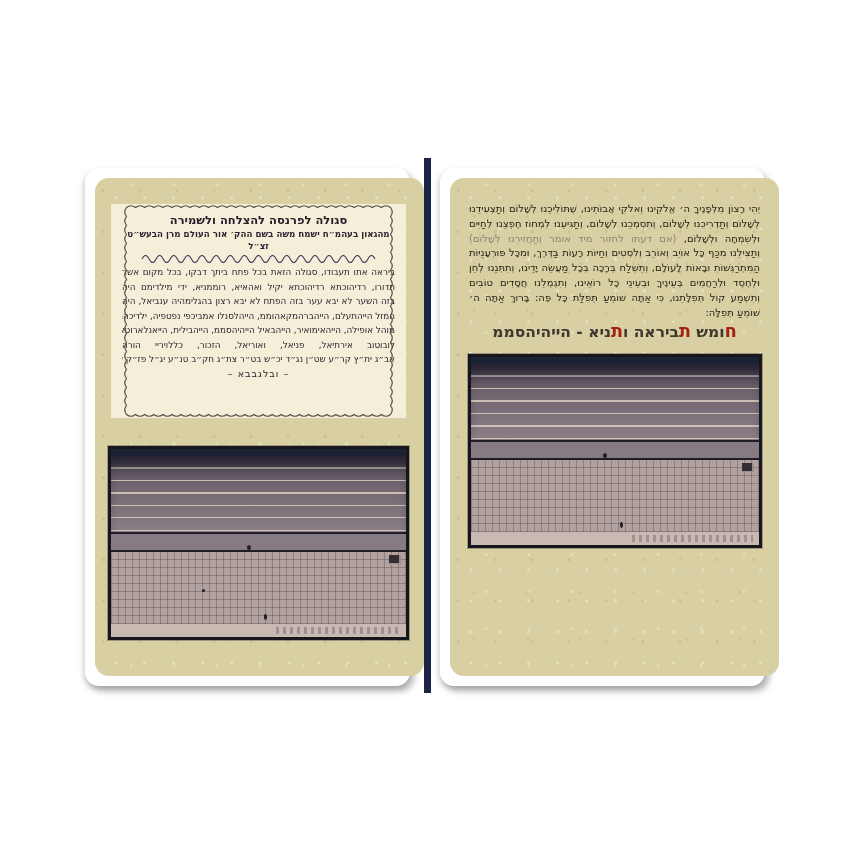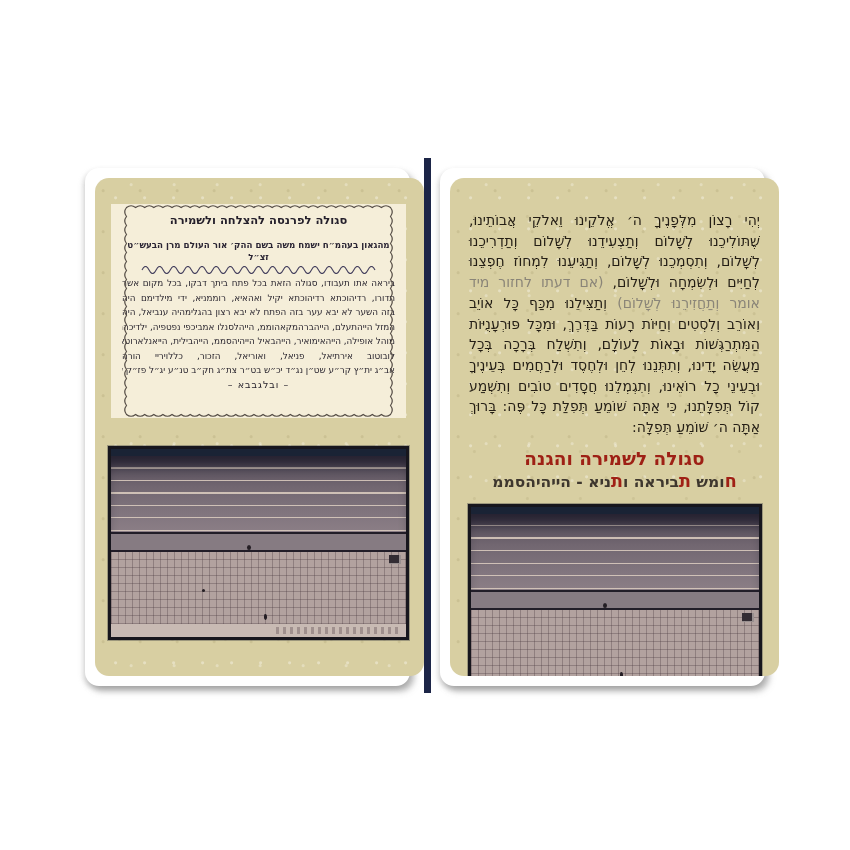--- a/index.html
+++ b/index.html
@@ -25,21 +25,21 @@
         radial-gradient(circle at 84% 18%, rgba(255,255,250,.3) 1px, transparent 2px);
       background-size:37px 41px, 29px 31px, 53px 47px, 43px 37px;padding-left:24px;}
 
   
   .segulah-box{position:absolute;top:26px;left:16px;right:18px;height:214px;
       background:#f5eed9;box-sizing:border-box;padding:9px 11px 3px;
       direction:rtl;text-align:center;}
   .wavy-svg{position:absolute;inset:0;width:100%;height:100%;pointer-events:none;}
   .wavy-svg path{fill:none;stroke:#534b44;stroke-width:1.2;}
   .box-title{font-size:11.5px;font-weight:bold;color:#241f2b;line-height:14px;}
-  .box-subtitle{font-size:8.7px;font-weight:bold;color:#2a2433;line-height:12px;margin-top:12px;}
+  .box-subtitle{font-size:8.7px;font-weight:bold;color:#2a2433;line-height:12px;margin-top:1px;}
   .squiggle{position:relative;height:8px;margin:3px 8px 2px;}
   .squiggle svg{position:absolute;inset:0;width:100%;height:100%;}
   .squiggle path{fill:none;stroke:#45405e;stroke-width:1.1;}
   .ms-lines{margin-top:2px;}
   .ms-line{font-size:8.8px;line-height:14.5px;color:#211d28;direction:rtl;
       text-align:justify;text-align-last:justify;white-space:nowrap;overflow:hidden;}
   .box-ending{font-size:9.5px;color:#211d28;letter-spacing:1px;margin-top:1px;}
 
   
   .photo{position:relative;height:188px;border:3px solid #17161d;box-sizing:content-box;
@@ -62,22 +62,22 @@
       background-image:repeating-linear-gradient(90deg, rgba(84,66,72,.35) 0 3px, transparent 3px 7px);
       background-repeat:no-repeat;background-position:right 6px center;background-size:42% 55%;}
   .speck{position:absolute;background:#241e24;border-radius:50%;}
   .s1{width:4px;height:5px;left:46%;top:96px;}
   .s2{width:3px;height:3px;left:31%;top:140px;}
   .s3{width:3px;height:6px;left:52%;top:165px;border-radius:40% 60% 50% 50%;}
 
   
   .front-pad{position:absolute;inset:0;padding:24px 14px 0;box-sizing:border-box;text-align:center;}
   .prayer-title{font-size:25px;font-weight:bold;color:#8d1f15;margin:4px 0 9px;line-height:28px;}
-  .prayer{direction:rtl;text-align:justify;font-size:14px;line-height:1.48;color:#241e15;
-      margin:8px 5px;}
+  .prayer{direction:rtl;text-align:justify;font-size:10px;line-height:1.48;color:#241e15;
+      margin:0 5px;}
   .prayer .paren{color:#8a8578;}
   .red-heading{font-size:18.5px;font-weight:bold;color:#9e2015;margin:10px 0 1px;line-height:22px;}
   .torah-line{direction:rtl;font-size:14px;color:#3f382d;line-height:19px;}
   .al-glyph{font-family:"DejaVu Serif","DejaVu Sans",serif;font-style:italic;font-weight:bold;
       font-size:21px;color:#5d170e;padding:0 2px;vertical-align:-2px;}
   .chitas-line{direction:rtl;font-size:15.5px;font-weight:bold;color:#3e372e;line-height:21px;margin-top:1px;}
   .chitas-line .r{color:#a02015;font-size:17.5px;}
   .photo-flow{width:288px;margin:11px auto 0;}
 </style>
 </head>
@@ -129,21 +129,20 @@
     </div>
   </div>
 
   <div class="card card-right">
     <div class="parchment">
       <div class="front-pad">
 
 
         <div class="prayer"><span>יְהִי רָצוֹן מִלְּפָנֶיךָ ה׳ אֱלֹקֵינוּ וֵאלֹקֵי אֲבוֹתֵינוּ, שֶׁתּוֹלִיכֵנוּ לְשָׁלוֹם וְתַצְעִידֵנוּ לְשָׁלוֹם וְתַדְרִיכֵנוּ לְשָׁלוֹם, וְתִסְמְכֵנוּ לְשָׁלוֹם, וְתַגִּיעֵנוּ לִמְחוֹז חֶפְצֵנוּ לְחַיִּים וּלְשִׂמְחָה וּלְשָׁלוֹם, </span><span class="paren">(אם דעתו לחזור מיד אומר וְתַחֲזִירֵנוּ לְשָׁלוֹם)</span><span> וְתַצִּילֵנוּ מִכַּף כָּל אוֹיֵב וְאוֹרֵב וְלִסְטִים וְחַיּוֹת רָעוֹת בַּדֶּרֶךְ, וּמִכָּל פּוּרְעָנֻיּוֹת הַמִּתְרַגְּשׁוֹת וּבָאוֹת לָעוֹלָם, וְתִשְׁלַח בְּרָכָה בְּכָל מַעֲשֵׂה יָדֵינוּ, וְתִתְּנֵנוּ לְחֵן וּלְחֶסֶד וּלְרַחֲמִים בְּעֵינֶיךָ וּבְעֵינֵי כָל רוֹאֵינוּ, וְתִגְמְלֵנוּ חֲסָדִים טוֹבִים וְתִשְׁמַע קוֹל תְּפִלָּתֵנוּ, כִּי אַתָּה שׁוֹמֵעַ תְּפִלַּת כָּל פֶּה: בָּרוּךְ אַתָּה ה׳ שׁוֹמֵעַ תְּפִלָּה:</span></div>
 
-        <div class="red-heading">סגולה לשמירה והגנה</div>
 
 
         <div class="chitas-line"><span class="r">ח</span><span>ומש </span><span class="r">ת</span><span>ביראה ו</span><span class="r">ת</span><span>ניא - הייהיהסממ</span></div>
 
         <div class="photo photo-flow">
           <div class="p-top"></div>
           <div class="p-stripes"></div>
           <div class="p-band"></div>
           <div class="p-grid">
             <div class="grid-chip"></div>

